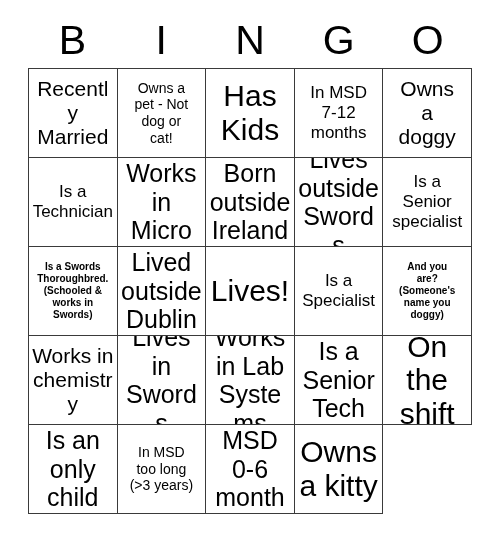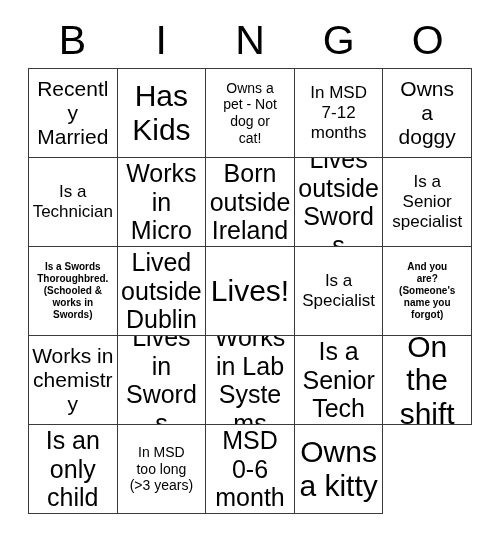--- a/index.html
+++ b/index.html
@@ -87,29 +87,29 @@
     <div class="header-letter">G</div>
     <div class="header-letter">O</div>
   </div>
 
   <div class="grid">
 
     <div class="cell fs-lg">
         <span class="cell-text">Recently
 Married</span>
       </div>
-    <div class="cell fs-xxl">
-        <span class="cell-text">Has
-Kids</span>
-      </div>
     <div class="cell fs-sm">
         <span class="cell-text">Owns a
 pet - Not
 dog or
 cat!</span>
+      </div>
+    <div class="cell fs-xxl">
+        <span class="cell-text">Has
+Kids</span>
       </div>
     <div class="cell fs-md">
         <span class="cell-text">In MSD
 7-12
 months</span>
       </div>
     <div class="cell fs-lg">
         <span class="cell-text">Owns
 a
 doggy</span>
@@ -158,21 +158,21 @@
     <div class="cell fs-md">
         <span class="cell-text">Is a
 Specialist</span>
       </div>
 
     <div class="cell fs-xs">
         <span class="cell-text">And you
 are?
 (Someone's
 name you
-forgot)</span>
+doggy)</span>
       </div>
     <div class="cell fs-lg">
         <span class="cell-text">Works in
 chemistry</span>
       </div>
     <div class="cell fs-xl">
         <span class="cell-text">Lives
 in
 Swords</span>
       </div>

